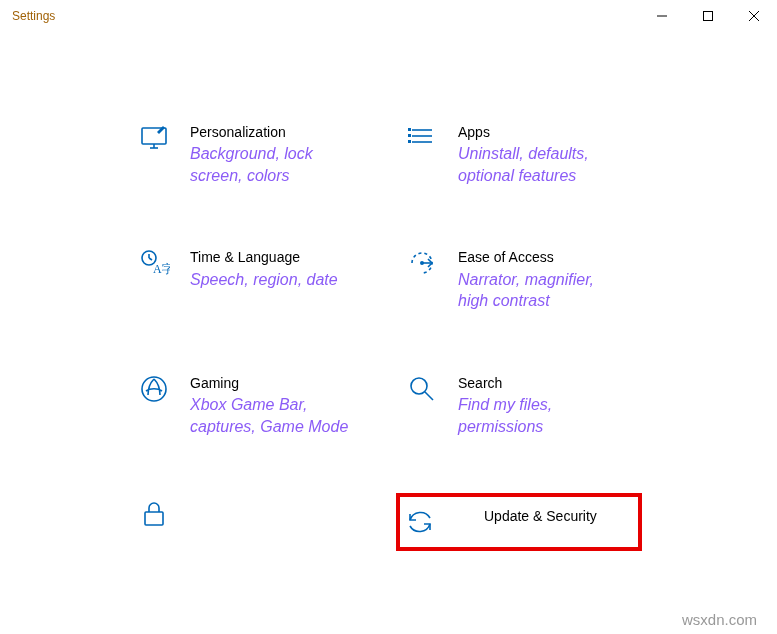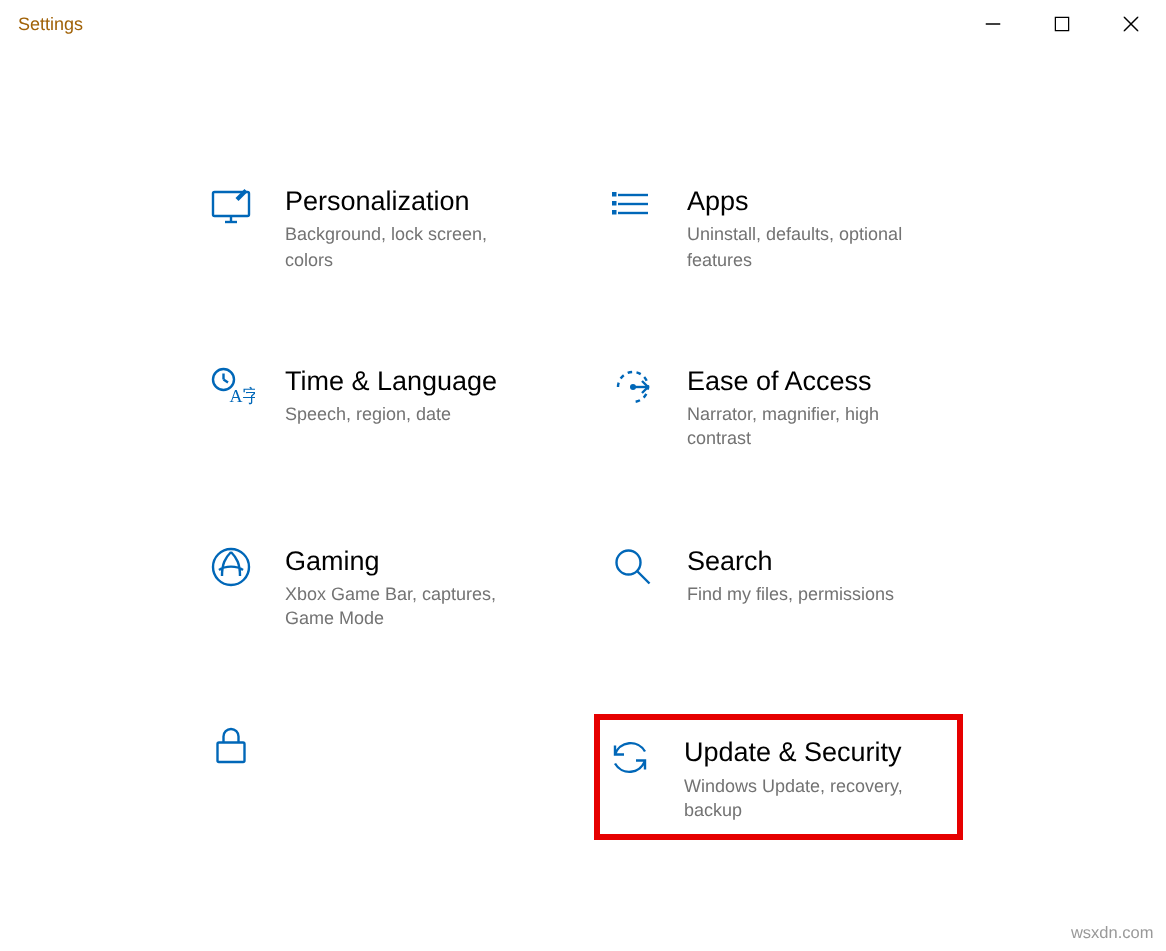--- a/index.html
+++ b/index.html
@@ -67,42 +67,43 @@
       height: 32px;
       stroke: #0067B8;
       fill: none;
       stroke-width: 1.6;
     }
     .category .txt {
       padding-top: 2px;
       max-width: 170px;
     }
     .category .title {
-      font-size: 18px;
+      font-size: 14px;
       color: #000;
       line-height: 1.3;
       margin-bottom: 2px;
     }
     .category .desc {
-      font-size: 12px;
-      color: #737373;
+      font-size: 16px;
+      color: #8b5cf6;
       line-height: 1.35;
+      font-style: italic;
     }
     .highlight {
       border: 4px solid #e60000;
       padding: 8px 4px 8px 4px;
       margin-left: -10px;
       width: 246px;
     }
-    .highlight .txt { max-width: 160px; }
+    .highlight .txt { max-width: 160px; margin-left: 28px; }
     .watermark {
       position: absolute;
       bottom: 6px;
-      right: 8px;
-      font-size: 11px;
+      right: 20px;
+      font-size: 15px;
       color: #999;
     }
   </style>
 </head>
 <body>
 
 <div class="titlebar">
   <div class="titlebar-title">Settings</div>
   <div class="titlebar-controls">
     <button class="titlebar-btn">
@@ -229,20 +230,19 @@
       <div class="icon-wrap">
         <svg viewBox="0 0 32 32">
             <path d="M26 12 A11 11 0 0 0 6 14"></path>
             <polyline points="6,8 6,14 12,14"></polyline>
             <path d="M6 20 A11 11 0 0 0 26 18"></path>
             <polyline points="26,24 26,18 20,18"></polyline>
           </svg>
       </div>
       <div class="txt">
         <div class="title">Update &amp; Security</div>
-        <div class="desc">Windows Update, recovery, backup</div>
       </div>
     </div>
 
   </div>
 </div>
 
 <div class="watermark">wsxdn.com</div>
 
 </body></html>

